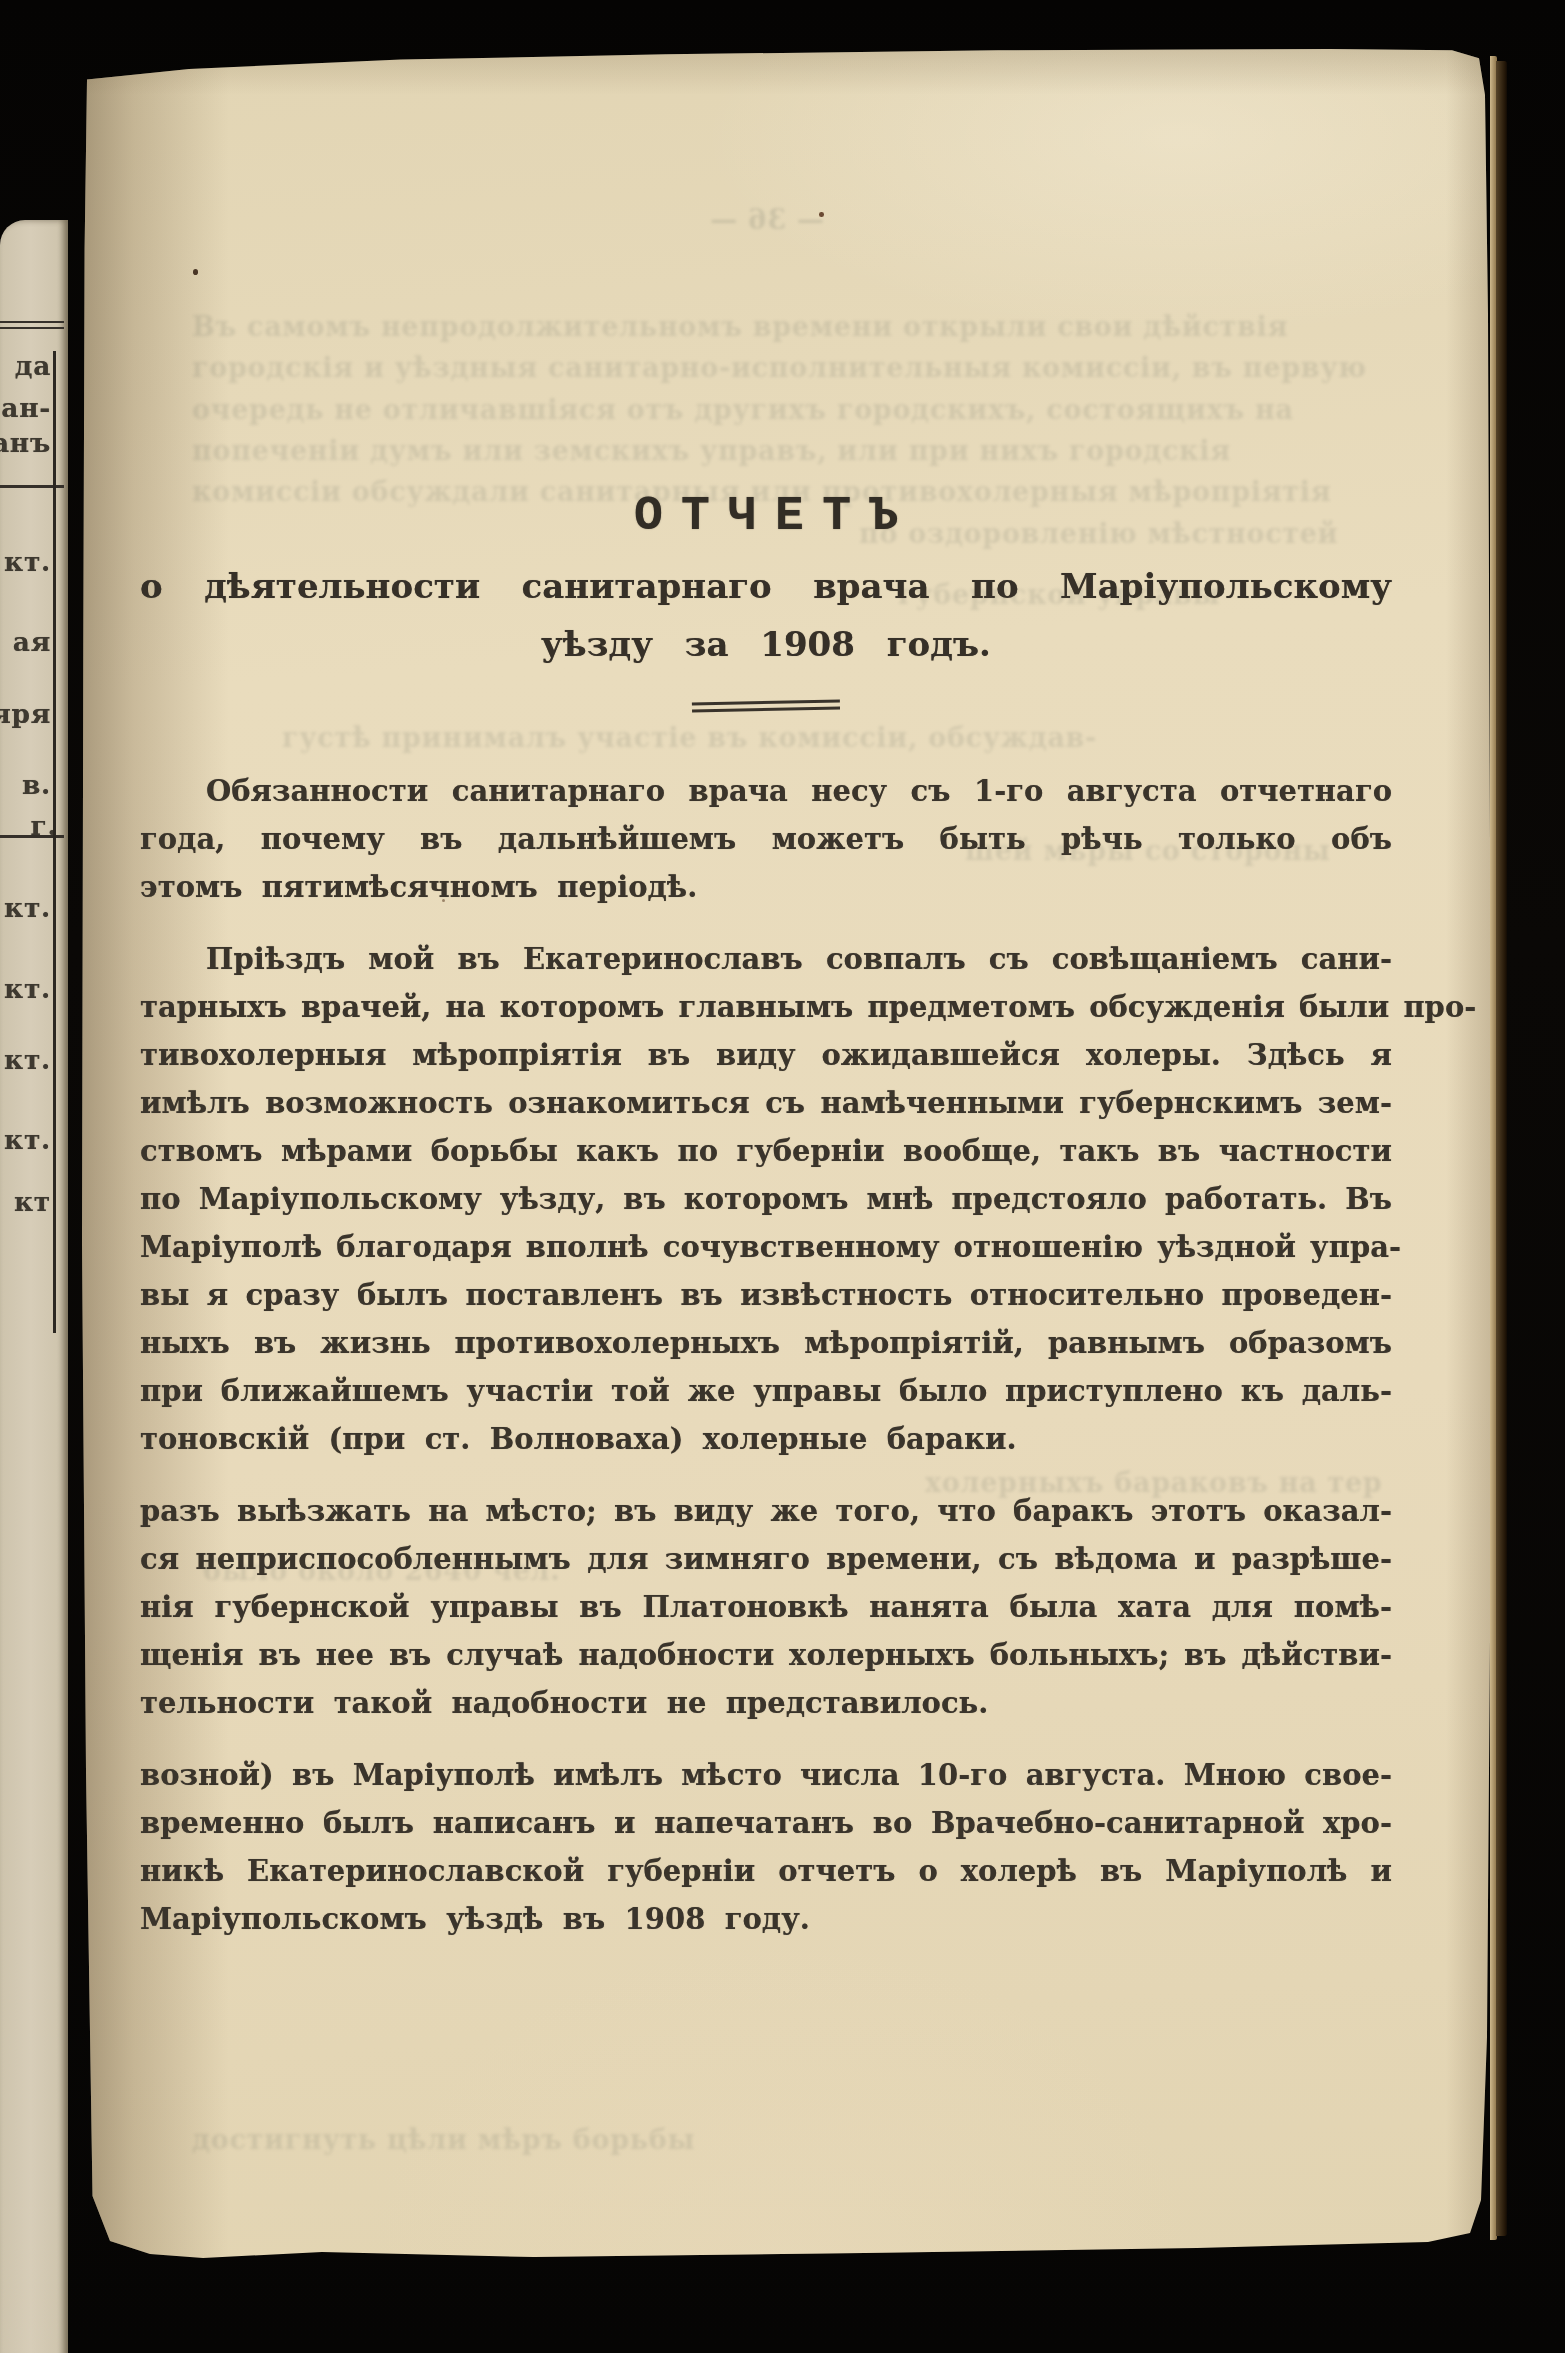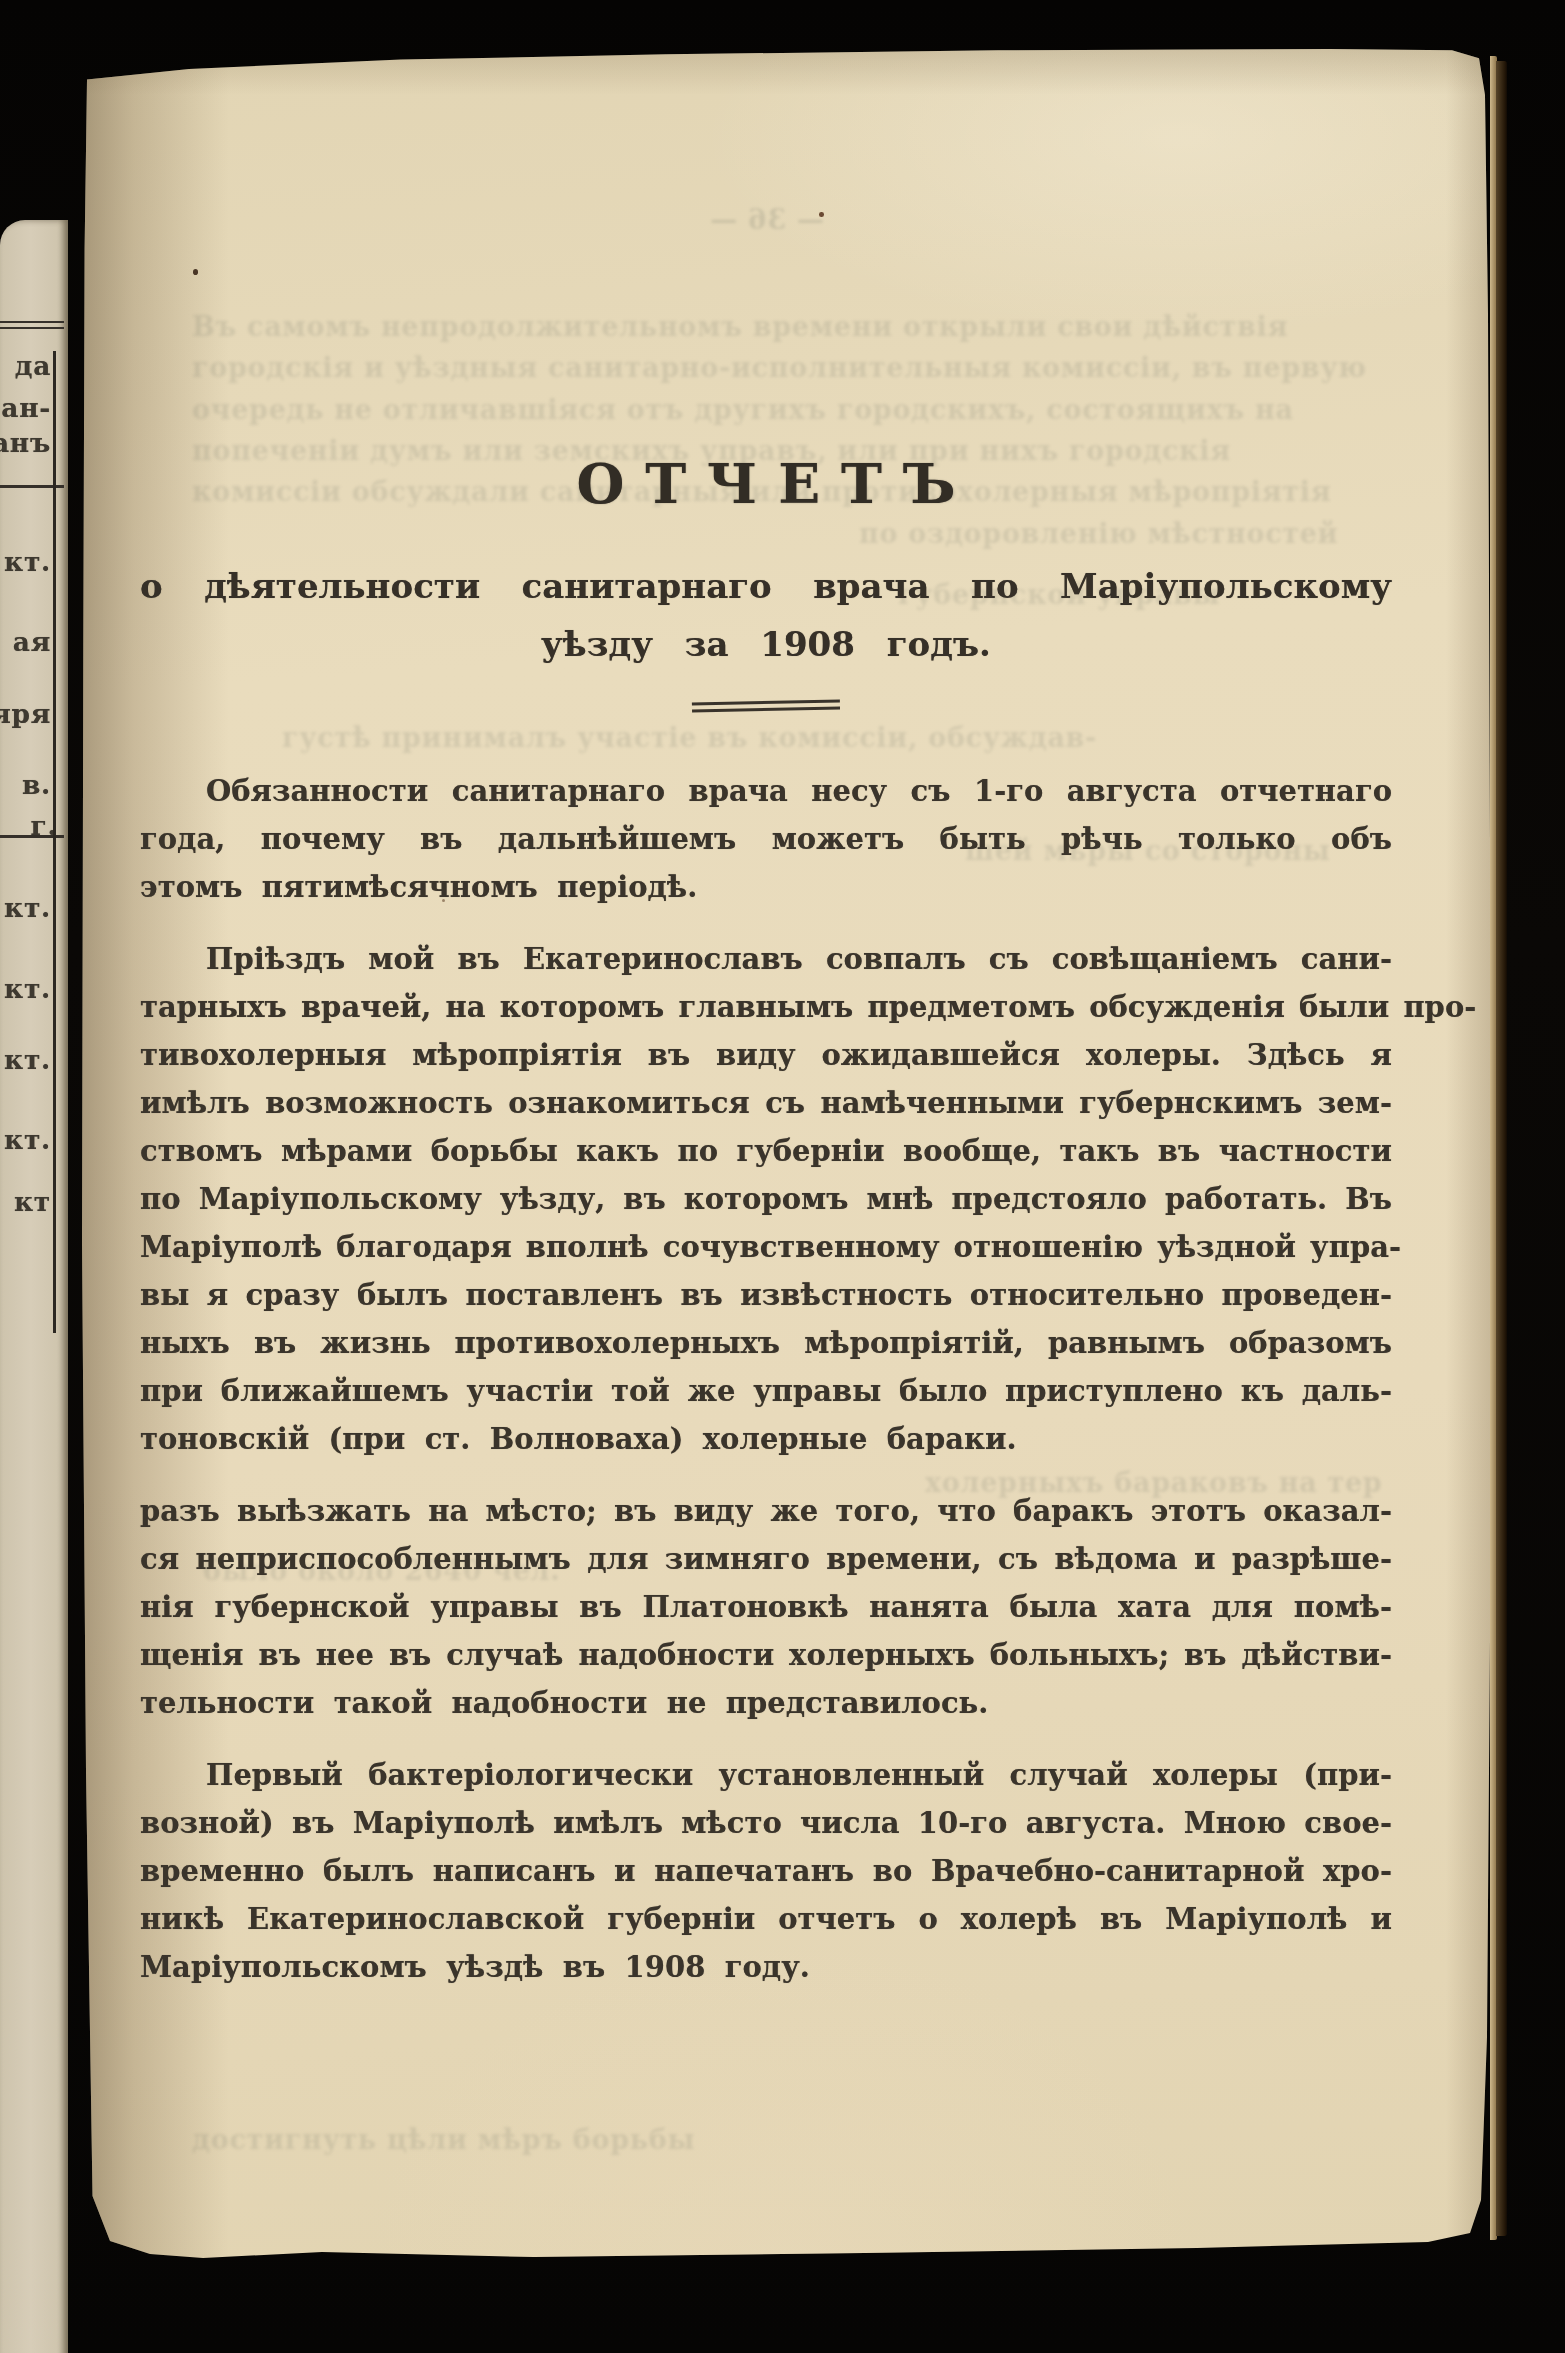--- a/index.html
+++ b/index.html
@@ -42,23 +42,23 @@
          background:linear-gradient(90deg,#cdb88c,#8a7148);border-radius:0 2px 2px 0;}
   .edges2{position:absolute;left:1496px;top:61px;width:10.6px;height:2175px;
          background:linear-gradient(90deg,#57452a,#241708 80%,#120b04);border-radius:0 2.7px 2.7px 0;}
 
   
   .bleed{position:absolute;font-weight:700;color:#6e7264;white-space:nowrap;
          filter:blur(1.5px);opacity:.17;font-size:27px;letter-spacing:0.7px;overflow:hidden;}
   .bleed.pagenum{opacity:.20;filter:blur(1.7px);transform:scaleX(-1);}
 
   
-  .title{position:absolute;left:70px;top:402px;width:1252px;text-align:center;
-         font-size:55px;font-weight:700;color:#322d25;letter-spacing:.38em;text-indent:.38em;
-         text-shadow:0 0 1.3px rgba(55,48,38,.55);}
+  .title{position:absolute;left:70px;top:440px;width:1252px;text-align:center;
+         font-size:48px;font-weight:700;color:#322d25;letter-spacing:.38em;text-indent:.38em;
+         text-shadow:0 0 1.3px rgba(55,48,38,.55);font-family:Liberation Mono, monospace;}
   .sub1{position:absolute;left:70px;top:517px;width:1252px;font-size:34px;font-weight:700;
         color:#363028;text-align:justify;text-align-last:justify;word-spacing:6.6px;
         text-shadow:0 0 0.7px rgba(55,48,38,.6);}
   .sub2{position:absolute;left:70px;top:575px;width:1252px;text-align:center;font-size:34px;
         font-weight:700;color:#363028;word-spacing:20px;text-shadow:0 0 0.7px rgba(55,48,38,.6);}
   .divider{position:absolute;left:622px;top:652px;width:148px;transform:rotate(-1.1deg);}
   .divider .bar{height:3.3px;background:#39332b;margin-bottom:4px;}
   .divider .bar:last-child{height:2.7px;}
 
   .bodytext{position:absolute;left:70px;top:714px;width:1252px;font-size:29px;
@@ -147,21 +147,20 @@
         <div class="bline endline">тоновскій (при ст. Волноваха) холерные бараки.</div>
       </div>
       <div class="para">
         <div class="bline">разъ выѣзжать на мѣсто; въ виду же того, что баракъ этотъ оказал-</div>
         <div class="bline">ся неприспособленнымъ для зимняго времени, съ вѣдома и разрѣше-</div>
         <div class="bline">нія губернской управы въ Платоновкѣ нанята была хата для помѣ-</div>
         <div class="bline">щенія въ нее въ случаѣ надобности холерныхъ больныхъ; въ дѣйстви-</div>
         <div class="bline endline">тельности такой надобности не представилось.</div>
       </div>
       <div class="para">
-        <div class="bline indent">Первый бактеріологически установленный случай холеры (при-</div>
         <div class="bline">возной) въ Маріуполѣ имѣлъ мѣсто числа 10-го августа. Мною свое-</div>
         <div class="bline">временно былъ написанъ и напечатанъ во Врачебно-санитарной хро-</div>
         <div class="bline">никѣ Екатеринославской губерніи отчетъ о холерѣ въ Маріуполѣ и</div>
         <div class="bline endline">Маріупольскомъ уѣздѣ въ 1908 году.</div>
       </div>
     </div>
 
     <div class="speck s1"></div>
     <div class="speck s2"></div>
     <div class="speck s3"></div>

